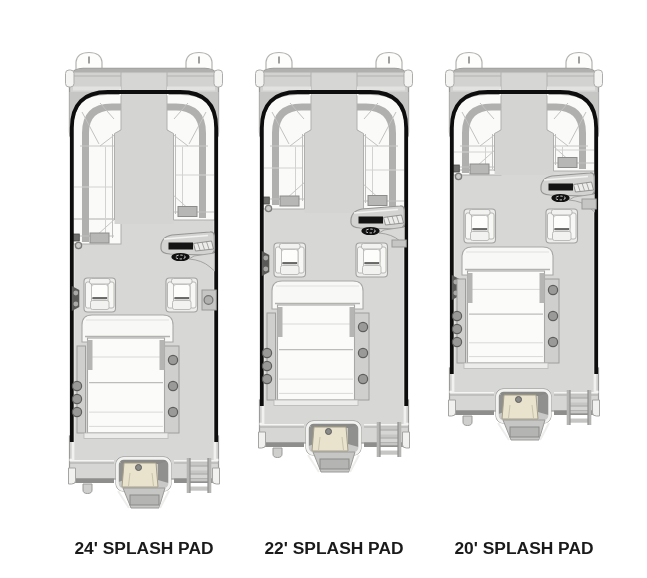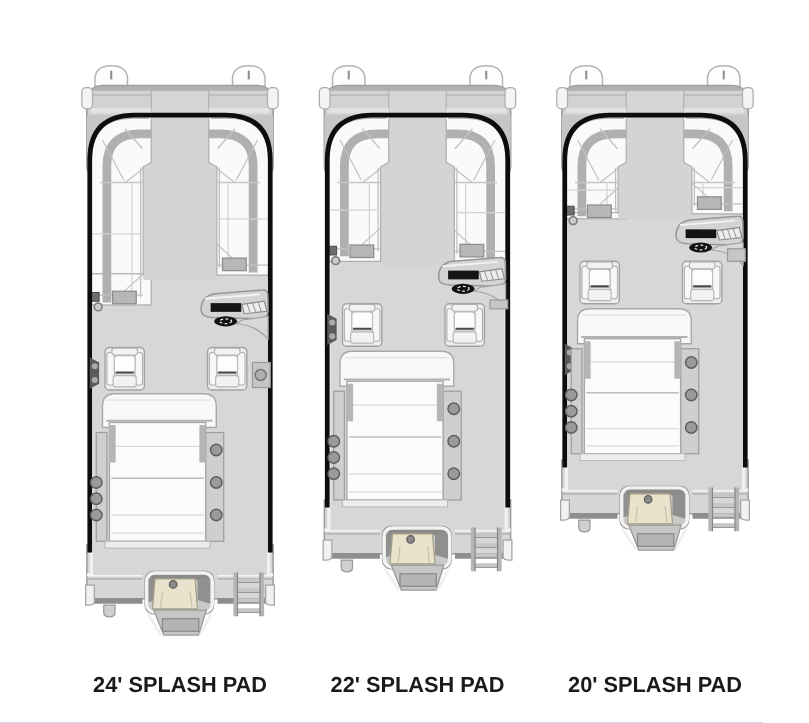--- a/index.html
+++ b/index.html
@@ -1,16 +1,16 @@
 <!DOCTYPE html>
 <html><head>
 <meta charset="utf-8">
 <style>
 html,body{margin:0;padding:0;background:#ffffff;}
-#page{width:647px;height:578px;position:relative;overflow:hidden;background:#1d4ed8;}
+#page{width:647px;height:578px;position:relative;overflow:hidden;background:#fca5a5;}
 </style>
 </head>
 <body>
 <div id="page">
 <svg width="647" height="578" viewBox="0 0 647 578">
 
 <rect x="0" y="0" width="647" height="578" fill="#ffffff"></rect>
 
 <g>
         <path d="M 76 70 L 76 62 Q 77 52.5 89 52.5 Q 101 52.5 102 62 L 102 70 Z" fill="#fdfdfc" stroke="#b4b4b2" stroke-width="1.2"></path>

